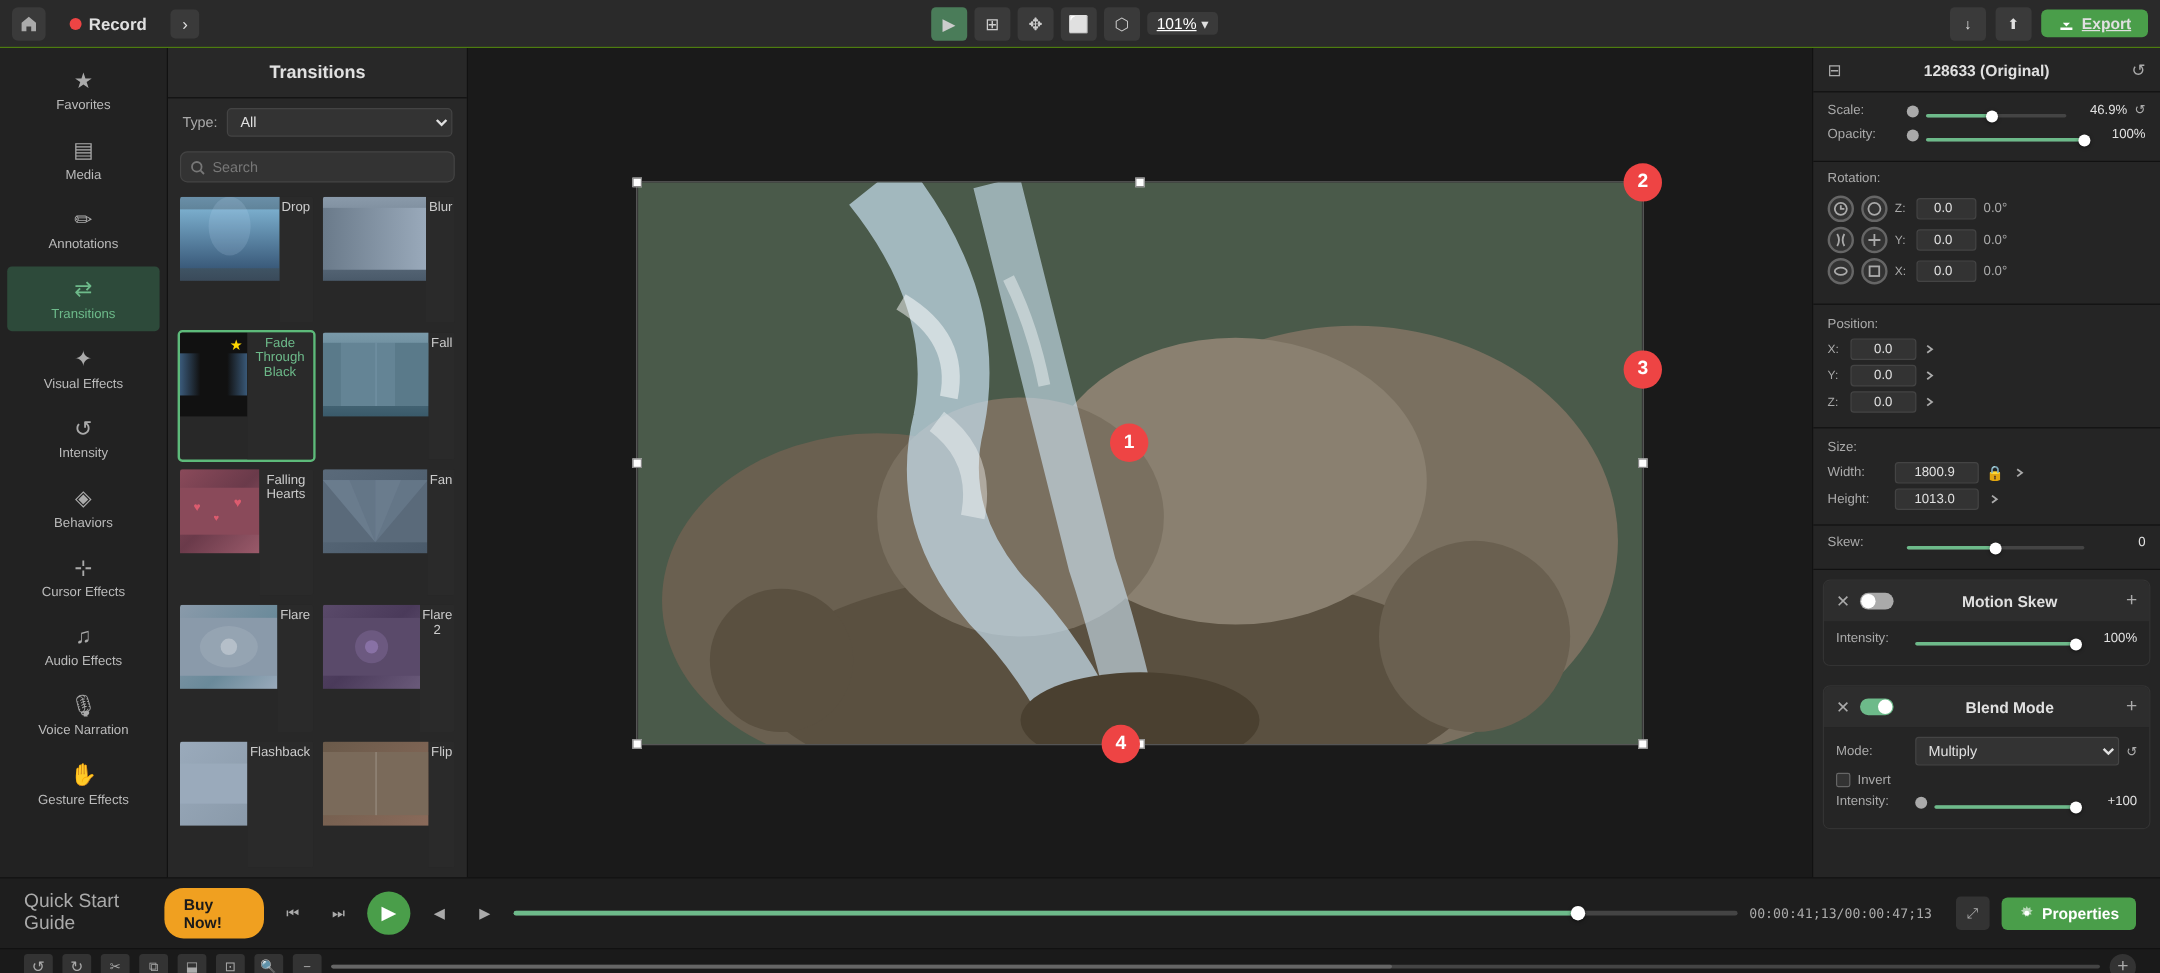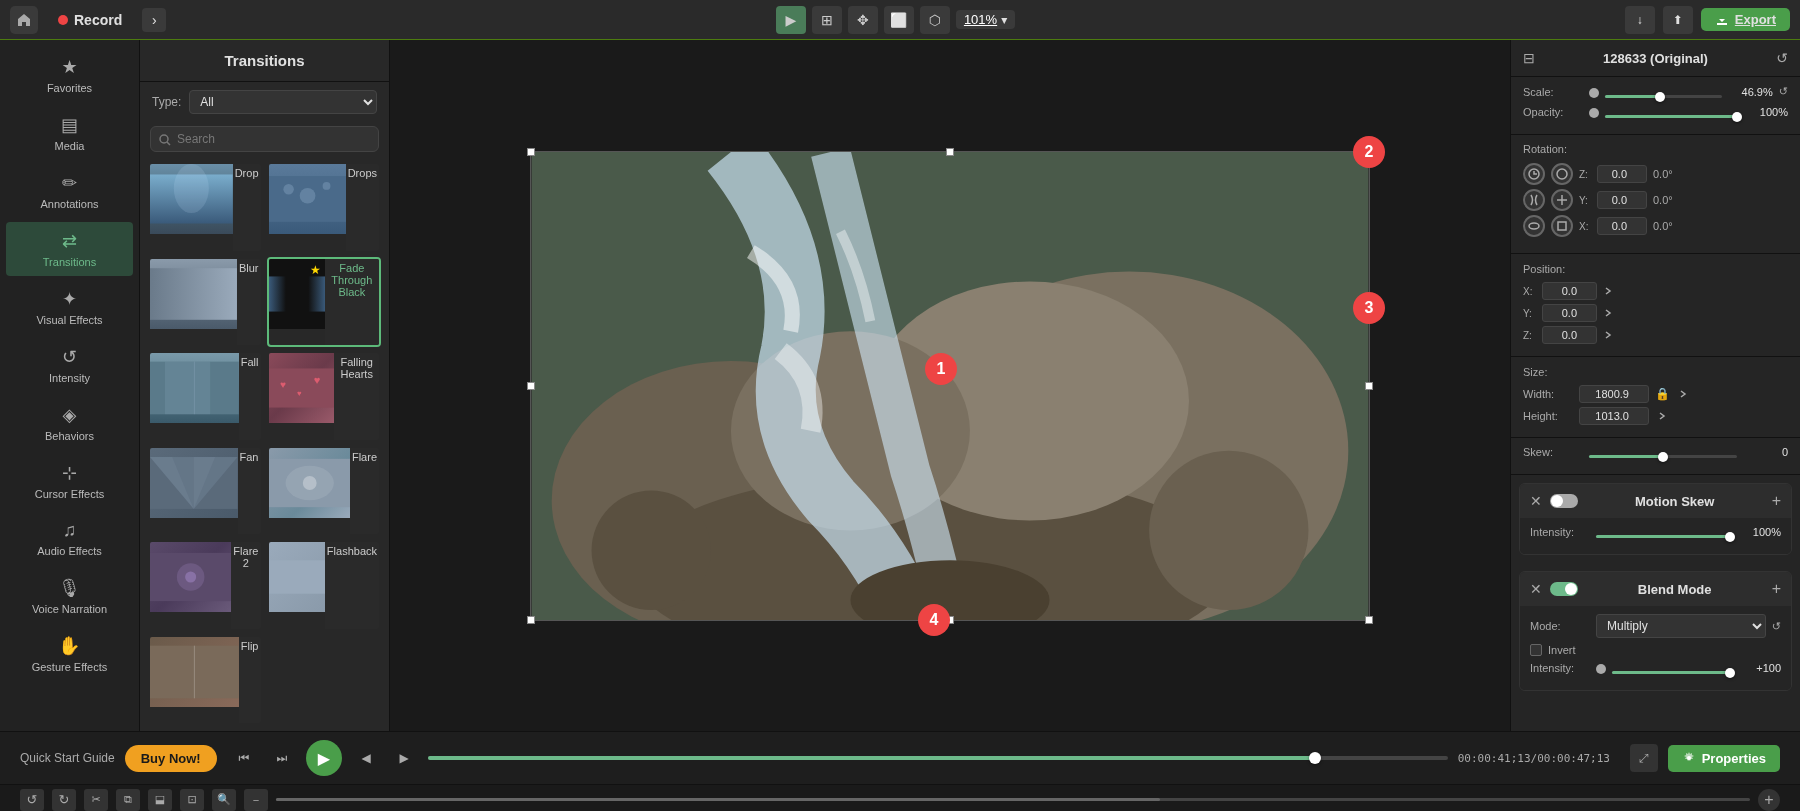--- a/index.html
+++ b/index.html
@@ -238,31 +238,20 @@
                   <stop offset="100%" stop-color="#3a5a7a"></stop>
                 </linearGradient>
               </defs>
               <rect width="118" height="70" fill="url(#g1)"></rect>
               <ellipse cx="59" cy="20" rx="25" ry="35" fill="rgba(200,230,255,0.15)"></ellipse>
             </svg>
         </div>
         <span class="transition-name">Drop</span>
       </div>
       <div class="transition-item">
-        <div class="transition-thumb thumb-drops">
-          <svg width="100%" height="70" viewBox="0 0 118 70">
-              <rect width="118" height="70" fill="#4a6a8a"></rect>
-              <circle cx="30" cy="20" r="8" fill="rgba(200,230,255,0.2)"></circle>
-              <circle cx="59" cy="30" r="12" fill="rgba(200,230,255,0.2)"></circle>
-              <circle cx="88" cy="15" r="6" fill="rgba(200,230,255,0.2)"></circle>
-            </svg>
-        </div>
-        <span class="transition-name">Drops</span>
-      </div>
-      <div class="transition-item">
         <div class="transition-thumb thumb-fade">
           <svg width="100%" height="70" viewBox="0 0 118 70">
               <defs>
                 <linearGradient id="gfade" x1="0" y1="0" x2="1" y2="0">
                   <stop offset="0%" stop-color="#6a7a8a"></stop>
                   <stop offset="100%" stop-color="#9aaabb"></stop>
                 </linearGradient>
               </defs>
               <rect width="118" height="70" fill="url(#gfade)"></rect>
             </svg>
@@ -622,21 +611,21 @@
       </div>
     </div>
   </div>
 </div>
 
 <div style="height:80px; background:#1e1e1e; border-top:1px solid #111; display:flex; flex-direction:column;">
 
   <div style="display:flex; align-items:center; padding:8px 20px; gap:10px; flex:1;">
 
     <div style="display:flex; align-items:center; gap:10px; width:200px;">
-      <span style="font-size:12px; color:#aaa; cursor:pointer;">Quick Start Guide</span>
+      <span style="font-size:16px; color:#aaa; cursor:pointer;">Quick Start Guide</span>
       <div style="padding:6px 16px; background:#f0a020; border-radius:16px; font-size:13px; font-weight:600; color:#1a1a1a; cursor:pointer;">Buy Now!</div>
     </div>
 
     <div style="flex:1; display:flex; align-items:center; gap:10px;">
       <div style="width:28px; height:28px; display:flex; align-items:center; justify-content:center; cursor:pointer; color:#aaa;">⏮</div>
       <div style="width:28px; height:28px; display:flex; align-items:center; justify-content:center; cursor:pointer; color:#aaa;">⏭</div>
       <div style="width:36px; height:36px; background:#4a9e4a; border-radius:50%; display:flex; align-items:center; justify-content:center; cursor:pointer; color:white; font-size:16px;">▶</div>
       <div style="width:28px; height:28px; display:flex; align-items:center; justify-content:center; cursor:pointer; color:#aaa;">◀</div>
       <div style="width:28px; height:28px; display:flex; align-items:center; justify-content:center; cursor:pointer; color:#aaa;">▶</div>
       <div style="flex:1; height:4px; background:#444; border-radius:2px; position:relative; cursor:pointer;">

